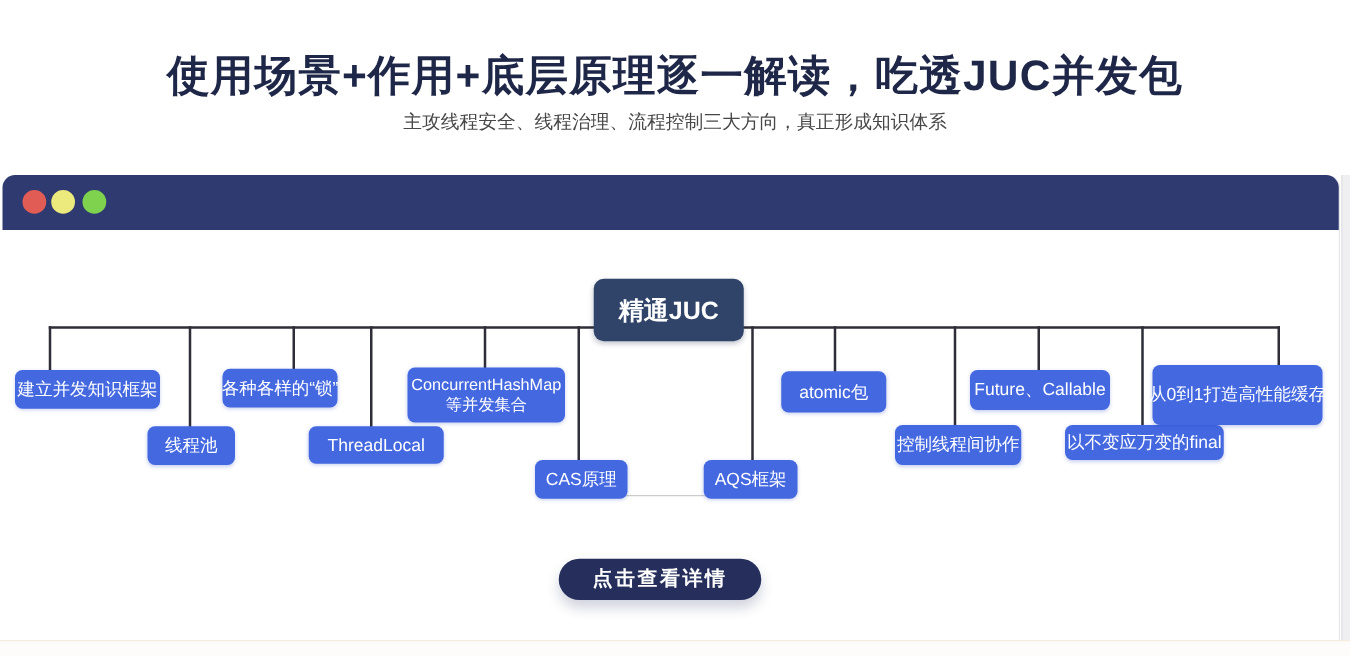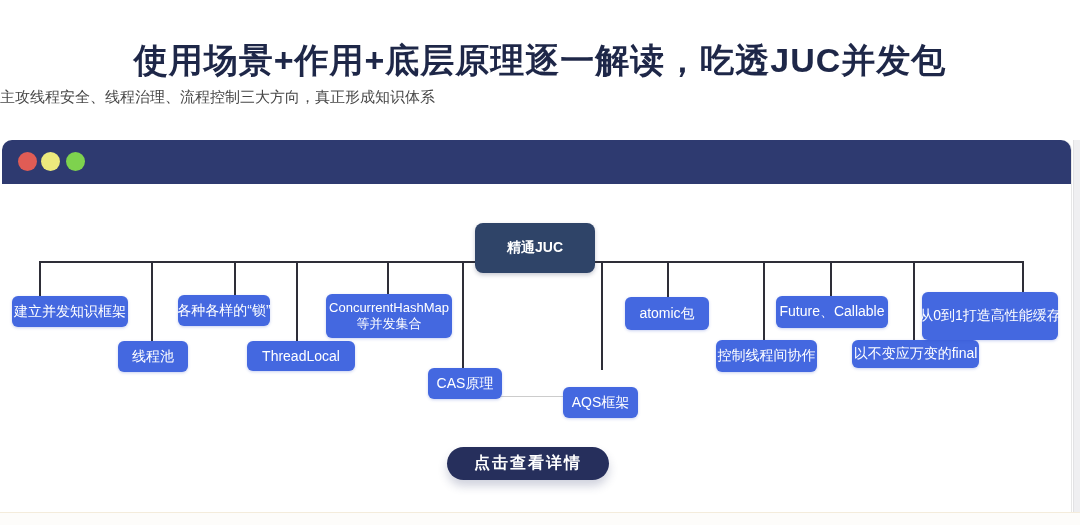--- a/index.html
+++ b/index.html
@@ -13,20 +13,21 @@
 
   
   .page-title {
     position: absolute; left: 0; top: 38px; width: 1080px;
     text-align: center;
     font-size: 34px; font-weight: 800; color: #1e2748;
     letter-spacing: 1px;
   }
   .page-subtitle {
     position: absolute; left: 0; top: 88px; width: 1080px;
+    text-align: center;
     font-size: 15px; color: #474747;
   }
 
   
   .browser-window {
     position: absolute; left: 2px; top: 140px; width: 1070px; height: 372px;
     background: #ffffff;
     border-radius: 10px 10px 0 0;
     border-right: 1px solid #e6e6e6;
   }
@@ -52,21 +53,21 @@
   
   .h-line, .v-line { position: absolute; background: #2e2e38; z-index: 1; }
   .h-line { height: 2px; }
   .v-line { width: 2px; }
   .bottom-link { position: absolute; height: 1px; background: #cccccc; z-index: 0; }
 
   .root-node {
     position: absolute; left: 475px; top: 223px; width: 120px; height: 50px;
     background: #2f4468; border-radius: 8px; z-index: 3;
     display: flex; align-items: center; justify-content: center;
-    color: #ffffff; font-size: 14px; font-weight: 700;
+    color: #ffffff; font-size: 20px; font-weight: 700;
     box-shadow: 0 2px 4px rgba(30,40,70,0.25);
   }
   .node {
     position: absolute; z-index: 2;
     background: #4468e0; border-radius: 6px;
     display: flex; align-items: center; justify-content: center;
     color: #ffffff; font-size: 14px; white-space: nowrap;
     box-shadow: 0 1px 3px rgba(40,70,200,0.25);
   }
   .node.wrap { white-space: normal; text-align: center; font-size: 13px; line-height: 1.25; padding: 12px; }
@@ -115,21 +116,21 @@
   <div class="bottom-link" style="left:465px;top:396px;width:140px;"></div>
 
   <div class="root-node">精通JUC</div>
 
   <div class="node" style="left:12px;top:296px;width:116px;height:31px;">建立并发知识框架</div>
   <div class="node" style="left:118px;top:341px;width:70px;height:31px;">线程池</div>
   <div class="node" style="left:178px;top:295px;width:92px;height:31px;">各种各样的“锁”</div>
   <div class="node" style="left:247px;top:341px;width:108px;height:30px;">ThreadLocal</div>
   <div class="node wrap" style="left:326px;top:294px;width:126px;height:44px;">ConcurrentHashMap等并发集合</div>
   <div class="node" style="left:428px;top:368px;width:74px;height:31px;">CAS原理</div>
-  <div class="node" style="left:563px;top:368px;width:75px;height:31px;margin-top:19px;">AQS框架</div>
+  <div class="node" style="left:563px;top:368px;width:75px;height:31px;">AQS框架</div>
   <div class="node" style="left:716px;top:340px;width:101px;height:32px;">控制线程间协作</div>
   <div class="node" style="left:625px;top:297px;width:84px;height:33px;">atomic包</div>
   <div class="node" style="left:776px;top:296px;width:112px;height:32px;">Future、Callable</div>
   <div class="node" style="left:852px;top:340px;width:127px;height:28px;">以不变应万变的final</div>
   <div class="node" style="left:922px;top:292px;width:136px;height:48px;">从0到1打造高性能缓存</div>
 
   <button class="cta-button">点击查看详情</button>
 
 </div>
 

